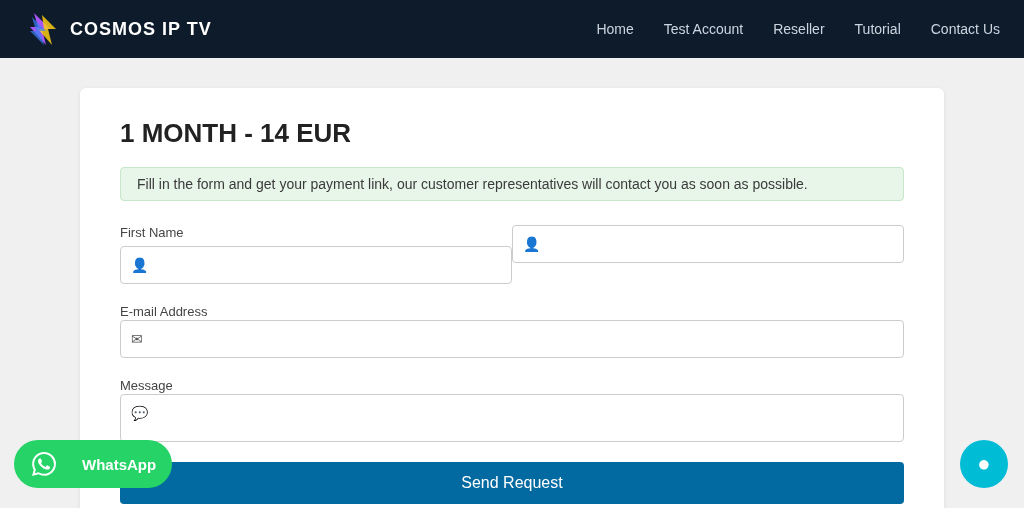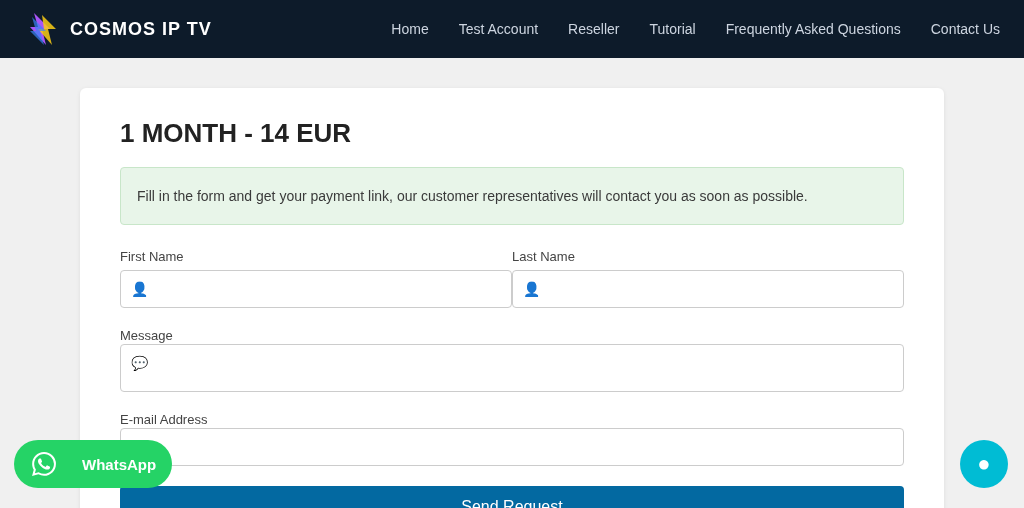--- a/index.html
+++ b/index.html
@@ -55,21 +55,21 @@
     .card-title {
       font-size: 26px;
       font-weight: 700;
       color: #222;
       margin-bottom: 18px;
     }
     .info-box {
       background: #e8f5e9;
       border: 1px solid #c8e6c9;
       border-radius: 4px;
-      padding: 20px 16px;
+      padding: 8px 16px;
       color: #3a3a3a;
       font-size: 14px;
       margin-bottom: 24px;
     }
     .form-row {
       display: flex;
       margin-bottom: 18px;
     }
     .form-group {
       display: flex;
@@ -184,63 +184,61 @@
       <polygon points="18,4 32,18 24,18 28,34 14,18 20,18" fill="#facc15" opacity="0.85"></polygon>
       <polygon points="8,6 22,20 16,20 20,34 6,20 12,20" fill="#3b82f6" opacity="0.7"></polygon>
     </svg>
     <span class="logo-text">COSMOS IP TV</span>
   </div>
   <div class="navbar-links">
     <a href="#">Home</a>
     <a href="#">Test Account</a>
     <a href="#">Reseller</a>
     <a href="#">Tutorial</a>
-    <a href="#">Frequently Asked Questions</a>
     <a href="#">Contact Us</a>
   </div>
 </nav>
 
 <div class="page-content">
   <div class="card">
     <div class="card-title">1 MONTH - 14 EUR</div>
     <div class="info-box">Fill in the form and get your payment link, our customer representatives will contact you as soon as possible.</div>
 
     <div class="form-row">
       <div class="form-group">
         <label class="form-label">First Name</label>
         <div class="input-wrapper">
           <span class="input-icon">👤</span>
           <input type="text" style="">
         </div>
       </div>
       <div class="form-group">
-        <label class="form-label">Last Name</label>
         <div class="input-wrapper">
           <span class="input-icon">👤</span>
           <input type="text" style="">
         </div>
+      </div>
+    </div>
+
+    <div class="form-single">
+      <label class="form-label">E-mail Address</label>
+      <div class="input-wrapper">
+        <span class="input-icon">✉</span>
+        <input type="email" style="">
       </div>
     </div>
 
     <div class="form-single">
       <label class="form-label">Message</label>
       <div class="input-wrapper textarea-wrap">
         <span class="input-icon">💬</span>
         <textarea rows="2" style=""></textarea>
       </div>
     </div>
 
-    <div class="form-single">
-      <label class="form-label">E-mail Address</label>
-      <div class="input-wrapper">
-        <span class="input-icon">✉</span>
-        <input type="email" style="">
-      </div>
-    </div>
-
     <button class="send-btn">Send Request</button>
   </div>
 </div>
 
 <div class="whatsapp-btn">
   <div class="whatsapp-icon-wrap">
     <svg viewBox="0 0 24 24" width="24" height="24" fill="white">
       <path d="M17.472 14.382c-.297-.149-1.758-.867-2.03-.967-.273-.099-.471-.148-.67.15-.197.297-.767.966-.94 1.164-.173.199-.347.223-.644.075-.297-.15-1.255-.463-2.39-1.475-.883-.788-1.48-1.761-1.653-2.059-.173-.297-.018-.458.13-.606.134-.133.298-.347.446-.52.149-.174.198-.298.298-.497.099-.198.05-.371-.025-.52-.075-.149-.669-1.612-.916-2.207-.242-.579-.487-.5-.669-.51-.173-.008-.371-.01-.57-.01-.198 0-.52.074-.792.372-.272.297-1.04 1.016-1.04 2.479 0 1.462 1.065 2.875 1.213 3.074.149.198 2.096 3.2 5.077 4.487.709.306 1.262.489 1.694.625.712.227 1.36.195 1.871.118.571-.085 1.758-.719 2.006-1.413.248-.694.248-1.289.173-1.413-.074-.124-.272-.198-.57-.347m-5.421 7.403h-.004a9.87 9.87 0 01-5.031-1.378l-.361-.214-3.741.982.998-3.648-.235-.374a9.86 9.86 0 01-1.51-5.26c.001-5.45 4.436-9.884 9.888-9.884 2.64 0 5.122 1.03 6.988 2.898a9.825 9.825 0 012.893 6.994c-.003 5.45-4.437 9.884-9.885 9.884m8.413-18.297A11.815 11.815 0 0012.05 0C5.495 0 .16 5.335.157 11.892c0 2.096.547 4.142 1.588 5.945L.057 24l6.305-1.654a11.882 11.882 0 005.683 1.448h.005c6.554 0 11.89-5.335 11.893-11.893a11.821 11.821 0 00-3.48-8.413z"></path>
     </svg>
   </div>

